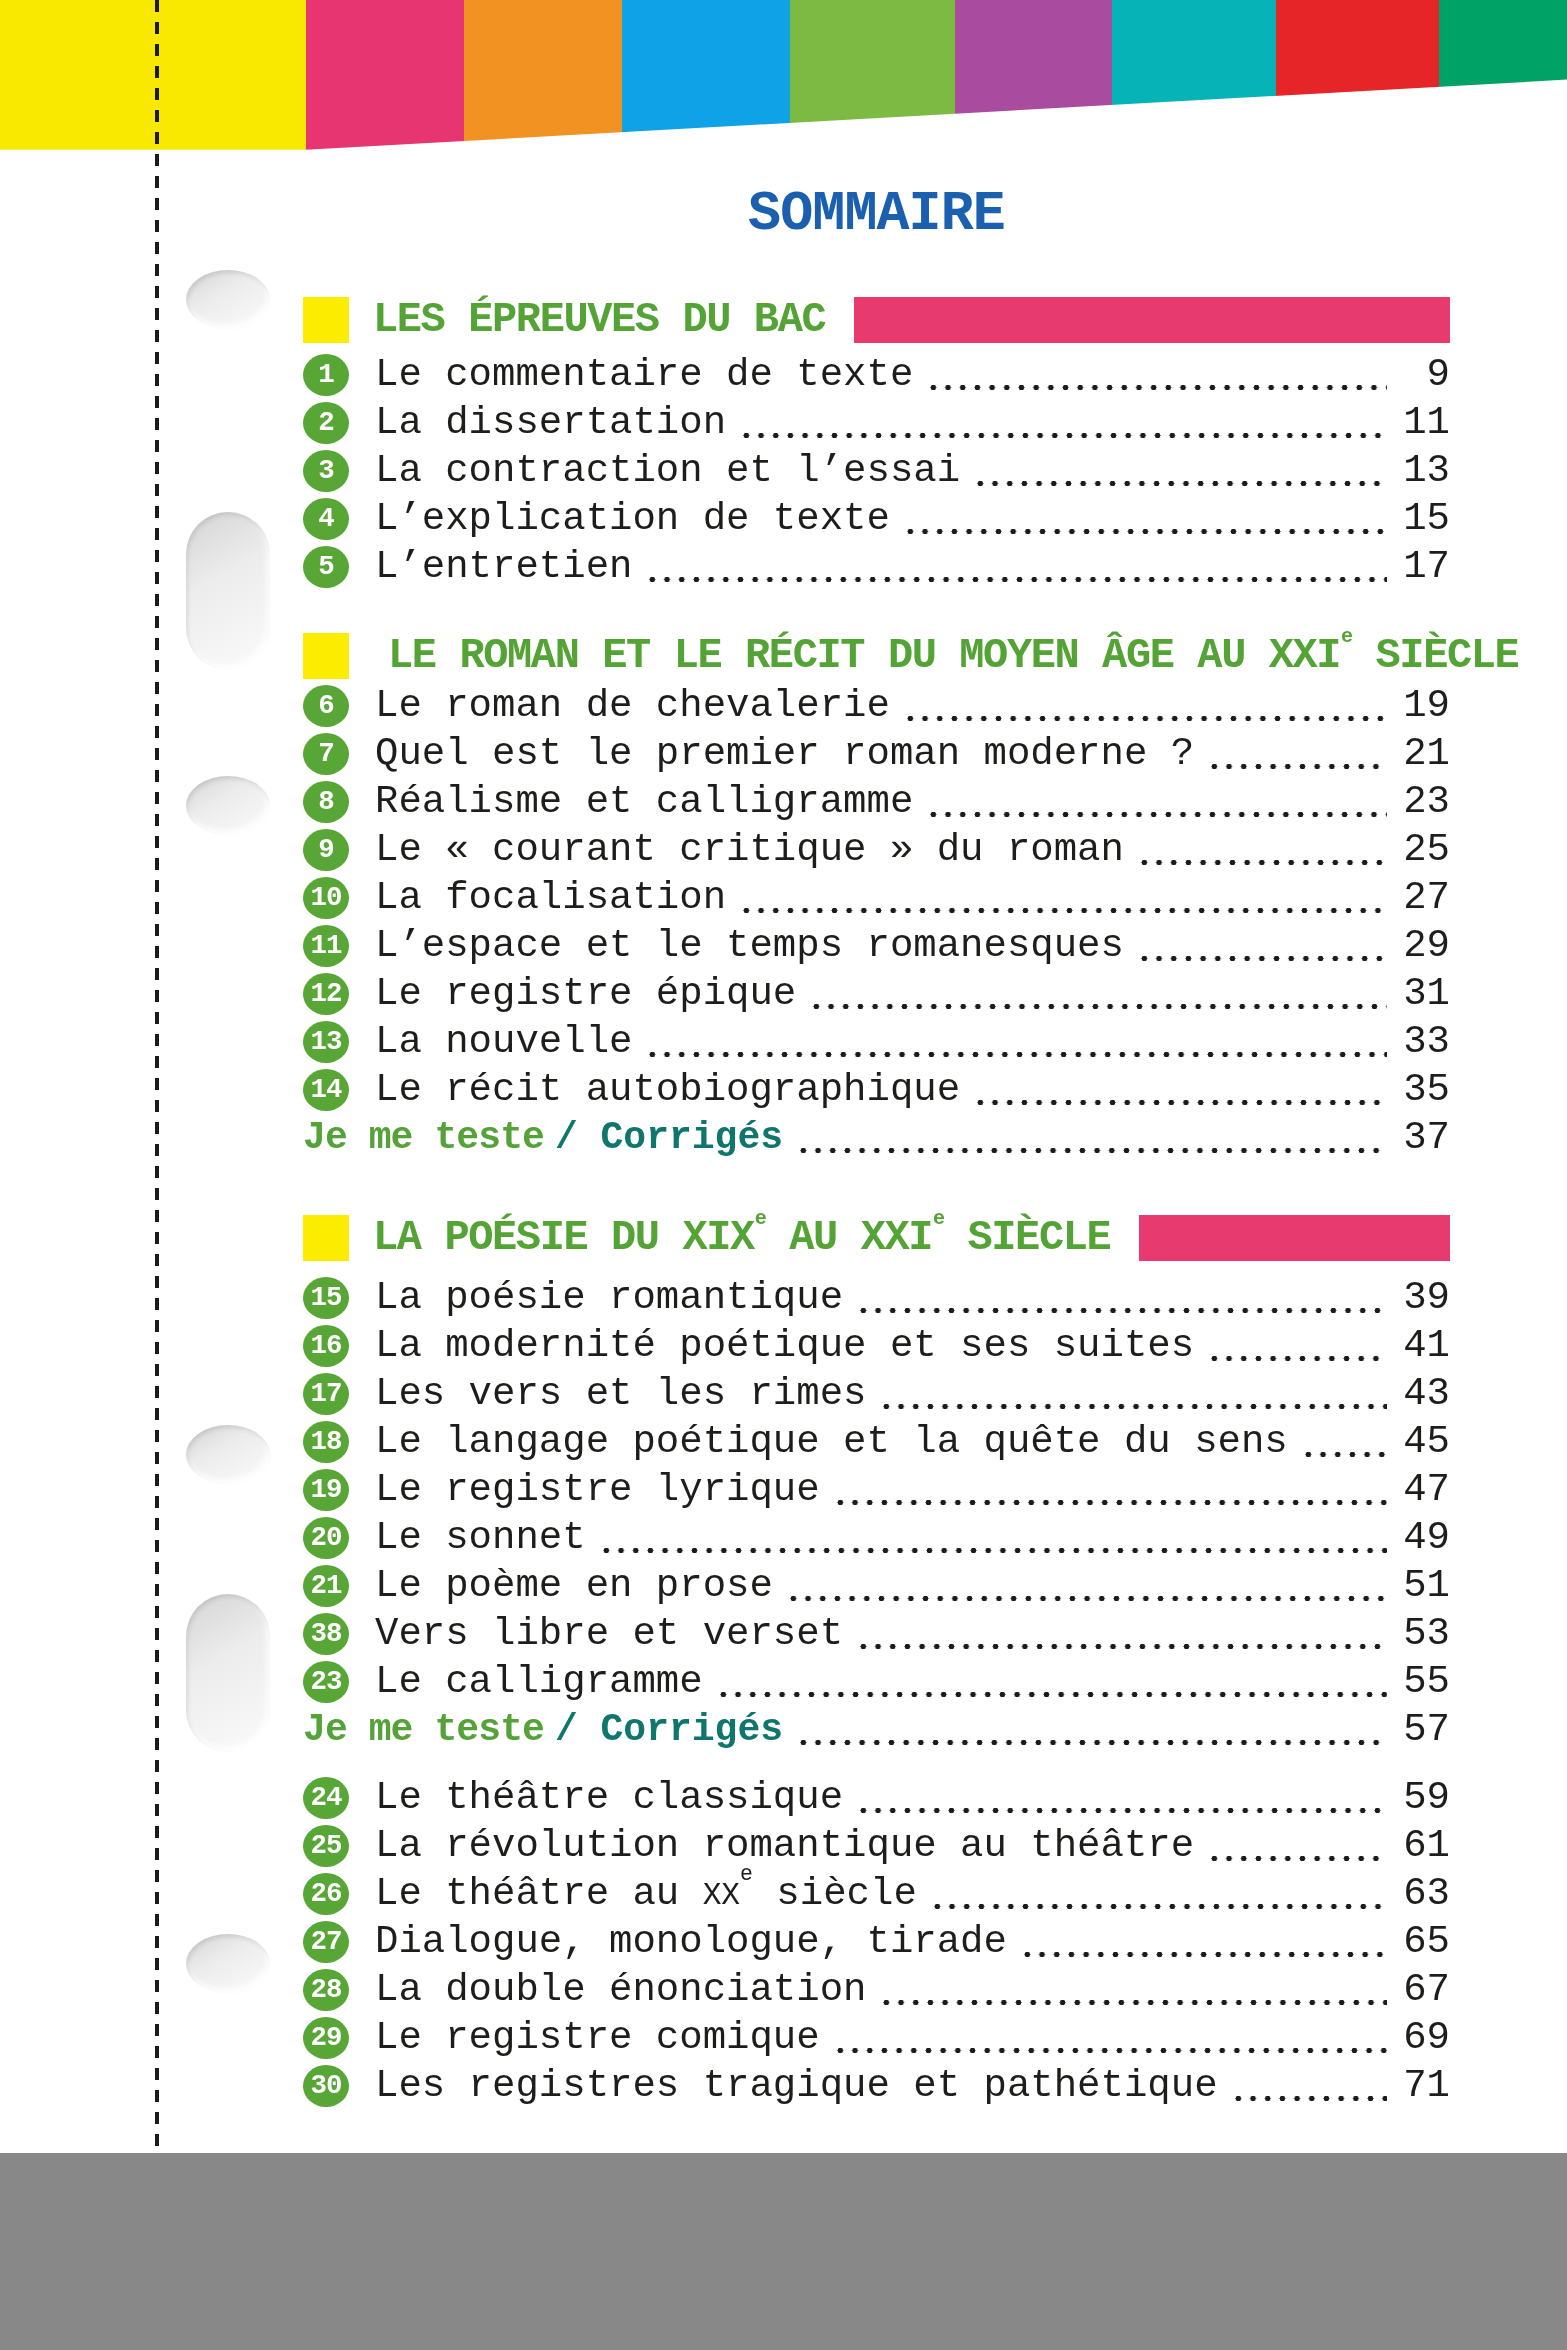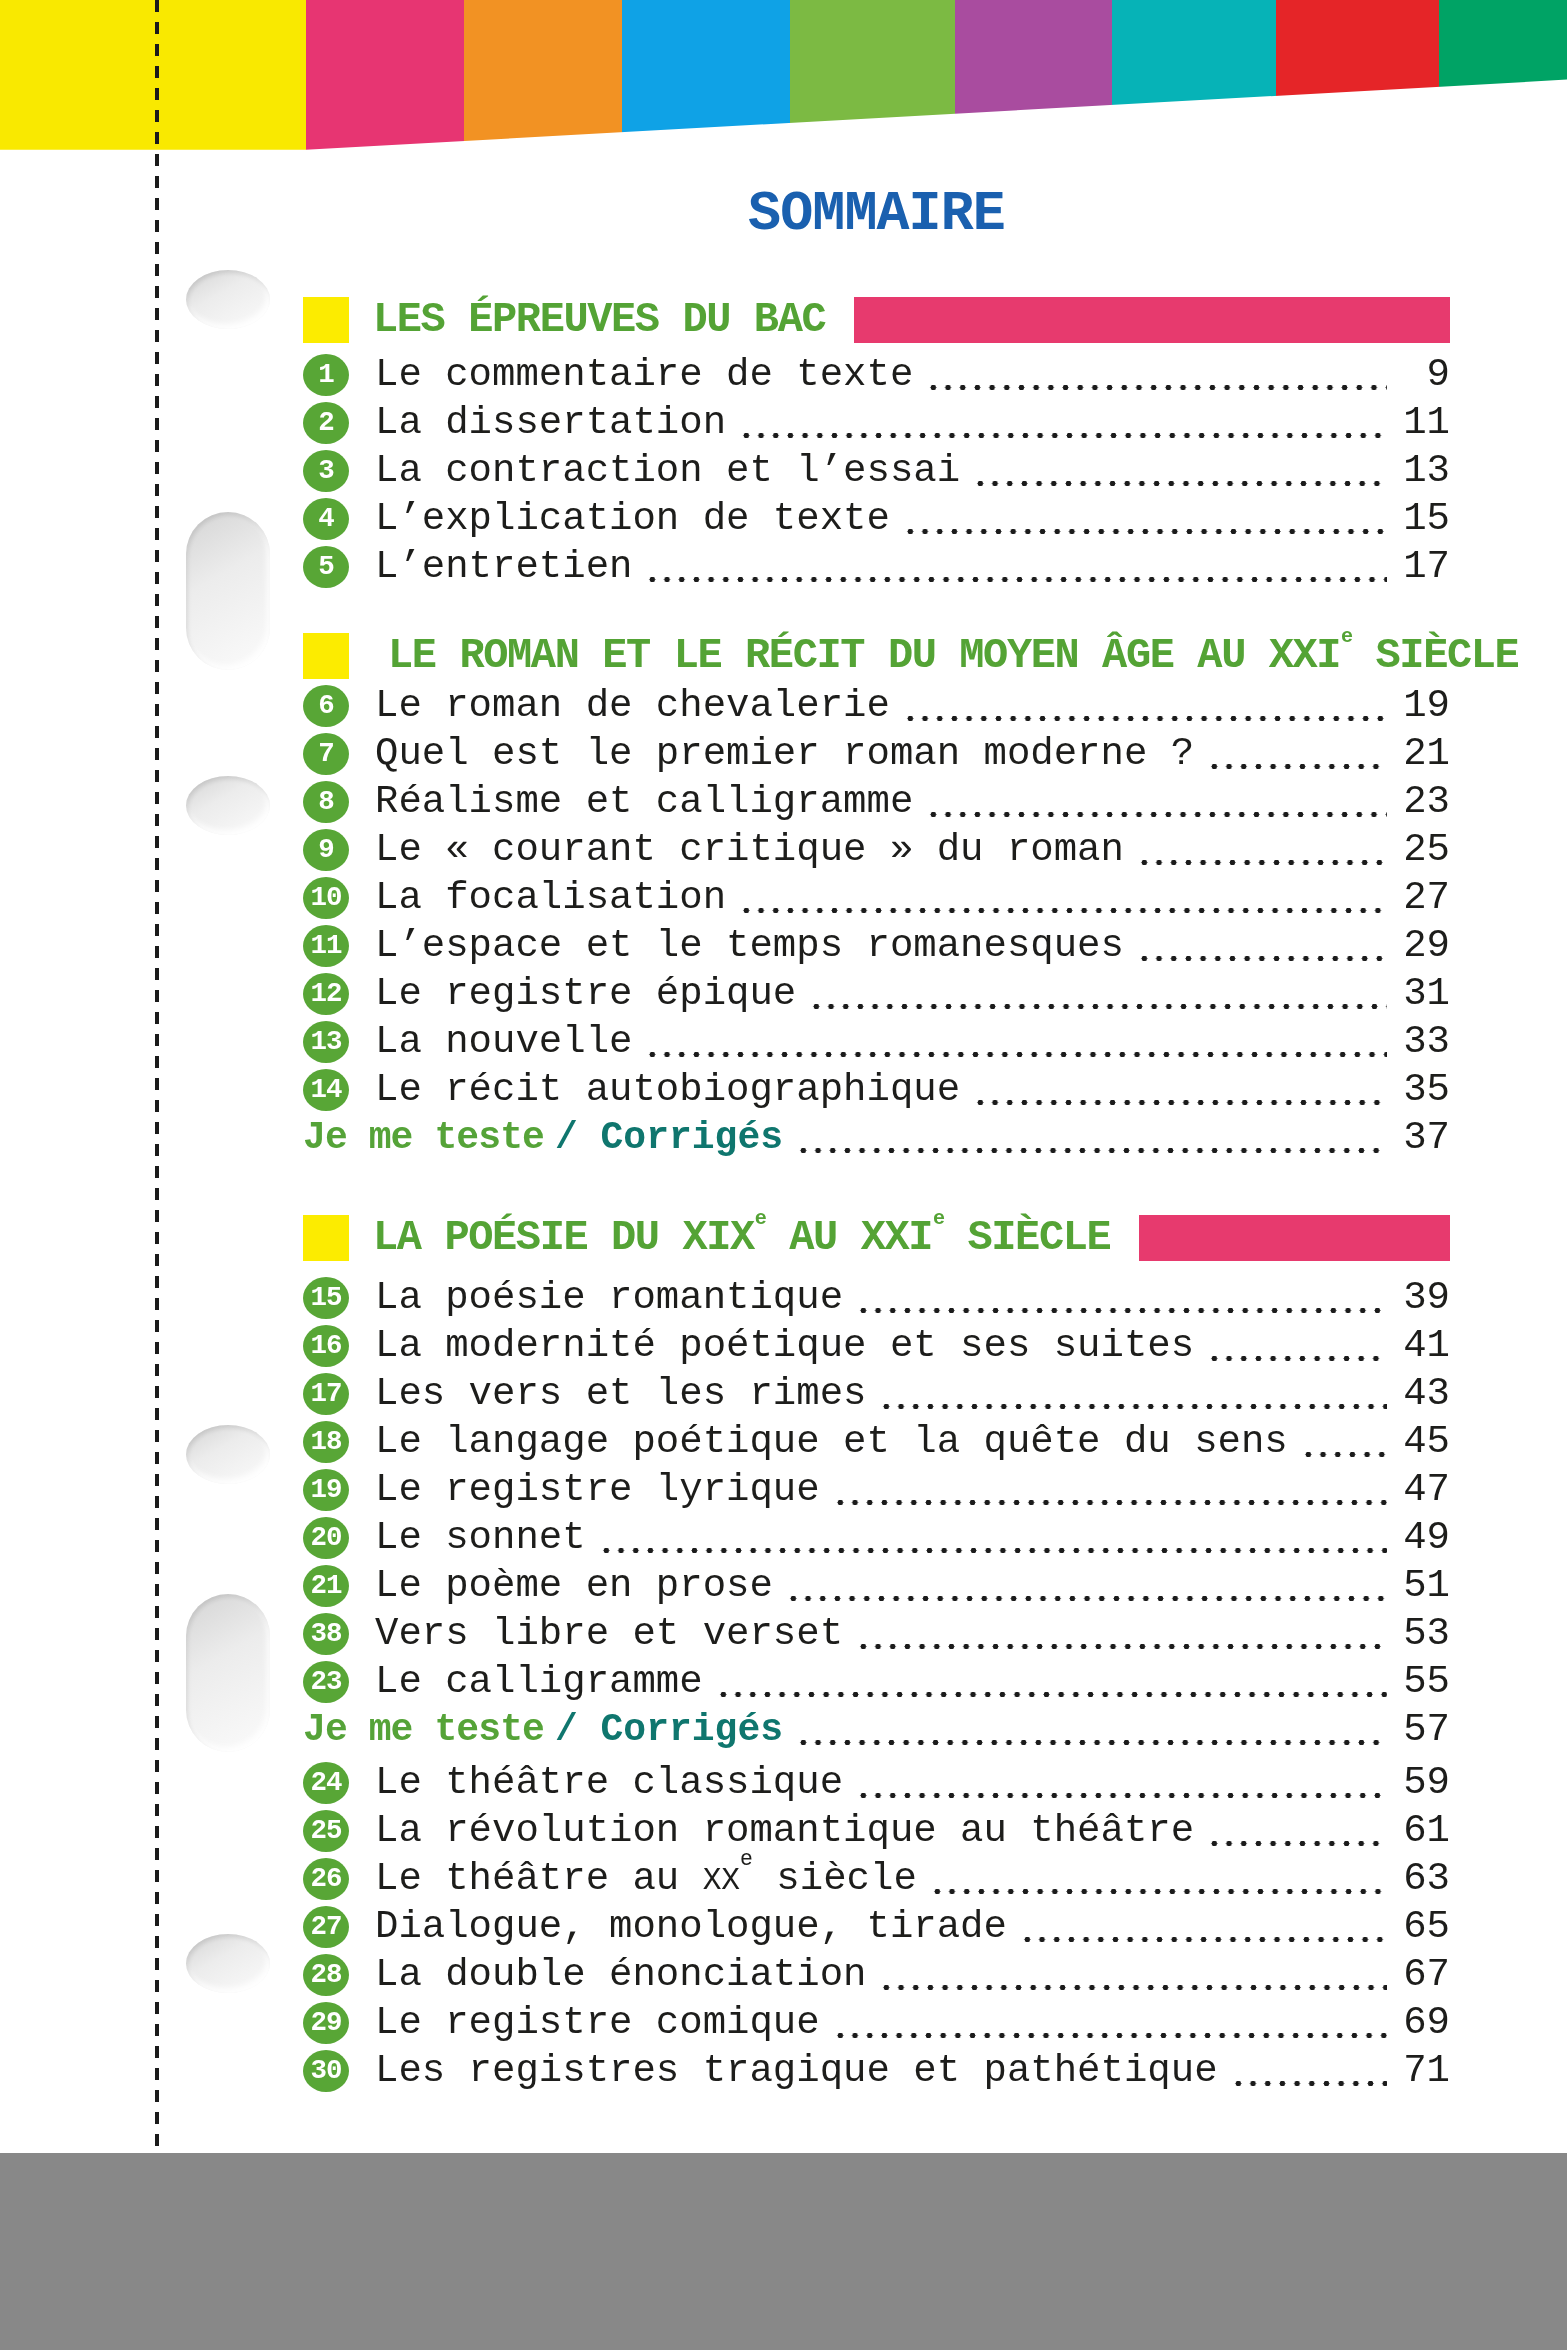--- a/index.html
+++ b/index.html
@@ -57,21 +57,21 @@
   }
   .hsup{font-size:0.48em;position:relative;top:-0.52em;margin-left:0.9px;}
   .hbar{flex:1 1 auto;height:46px;background:#E73A6E;margin-left:29px;}
   .sec1 .sec-header{margin-top:51px;}
   .sec2 .sec-header{margin-top:40px;gap:15px;}
   .sec3 .sec-header{margin-top:51px;}
   .sec4 .sec-header{margin-top:41px;}
   .sec1 .rows{margin-top:5.5px;}
   .sec2 .rows{margin-top:0px;}
   .sec3 .rows{margin-top:10px;}
-  .sec4 .rows{margin-top:5px;}
+  .sec4 .rows{margin-top:20px;}
   .row{display:flex;align-items:center;height:48px;}
   .badge{
     flex:none;width:46px;height:42px;border-radius:50%;
     background:#58A636;color:#ffffff;
     display:flex;align-items:center;justify-content:center;
     font-size:27.5px;font-weight:bold;letter-spacing:-0.9px;
   }
   .lbl{flex:none;margin-left:26px;font-size:39px;white-space:nowrap;color:#1d1d1b;}
   .sc{font-size:0.8em;}
   .tsup{font-size:0.55em;position:relative;top:-0.45em;}

